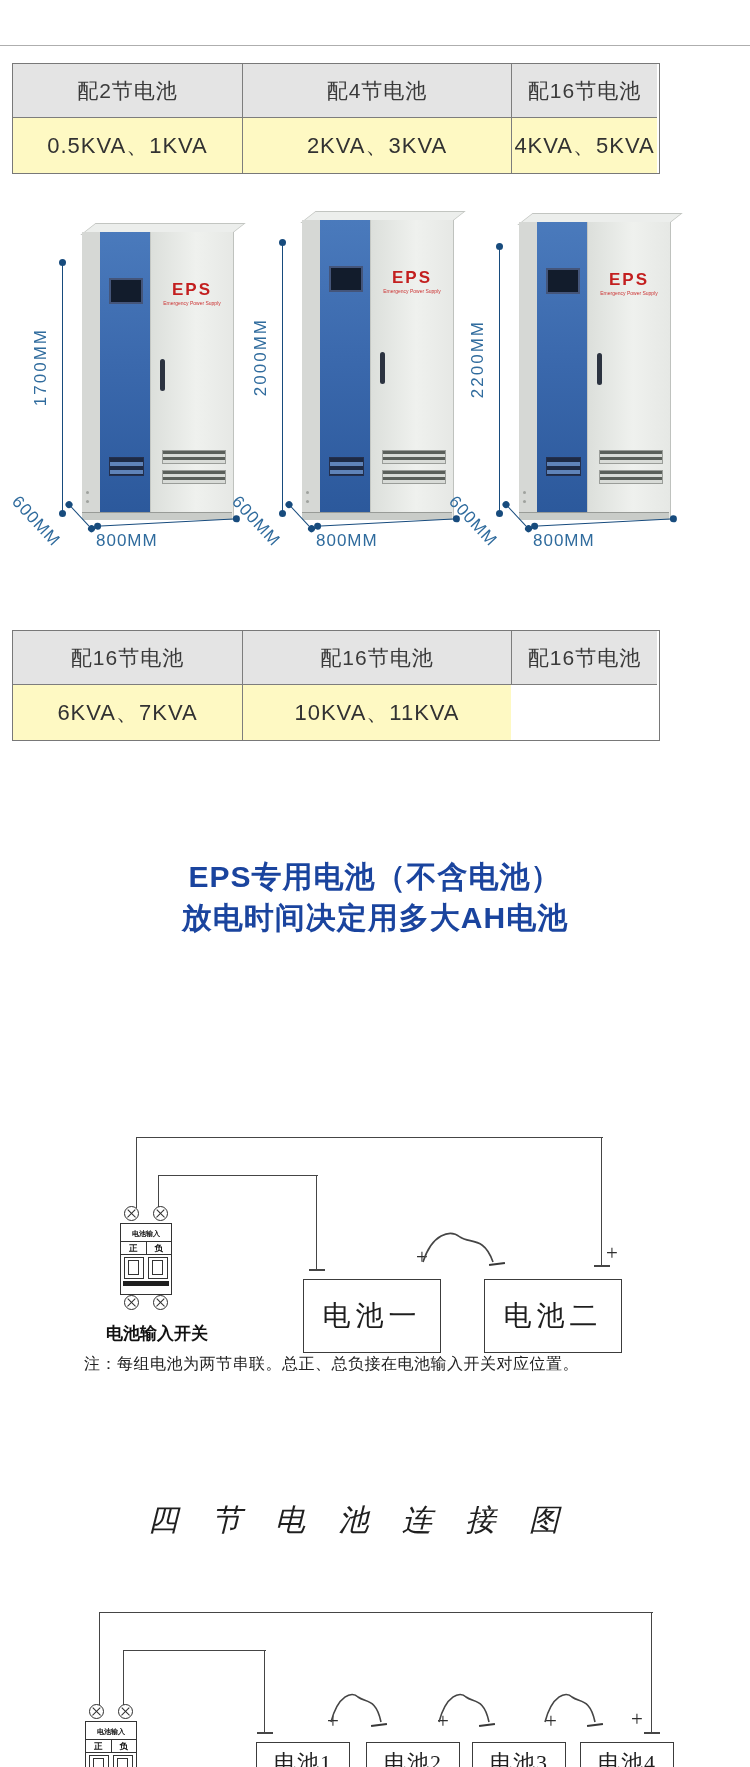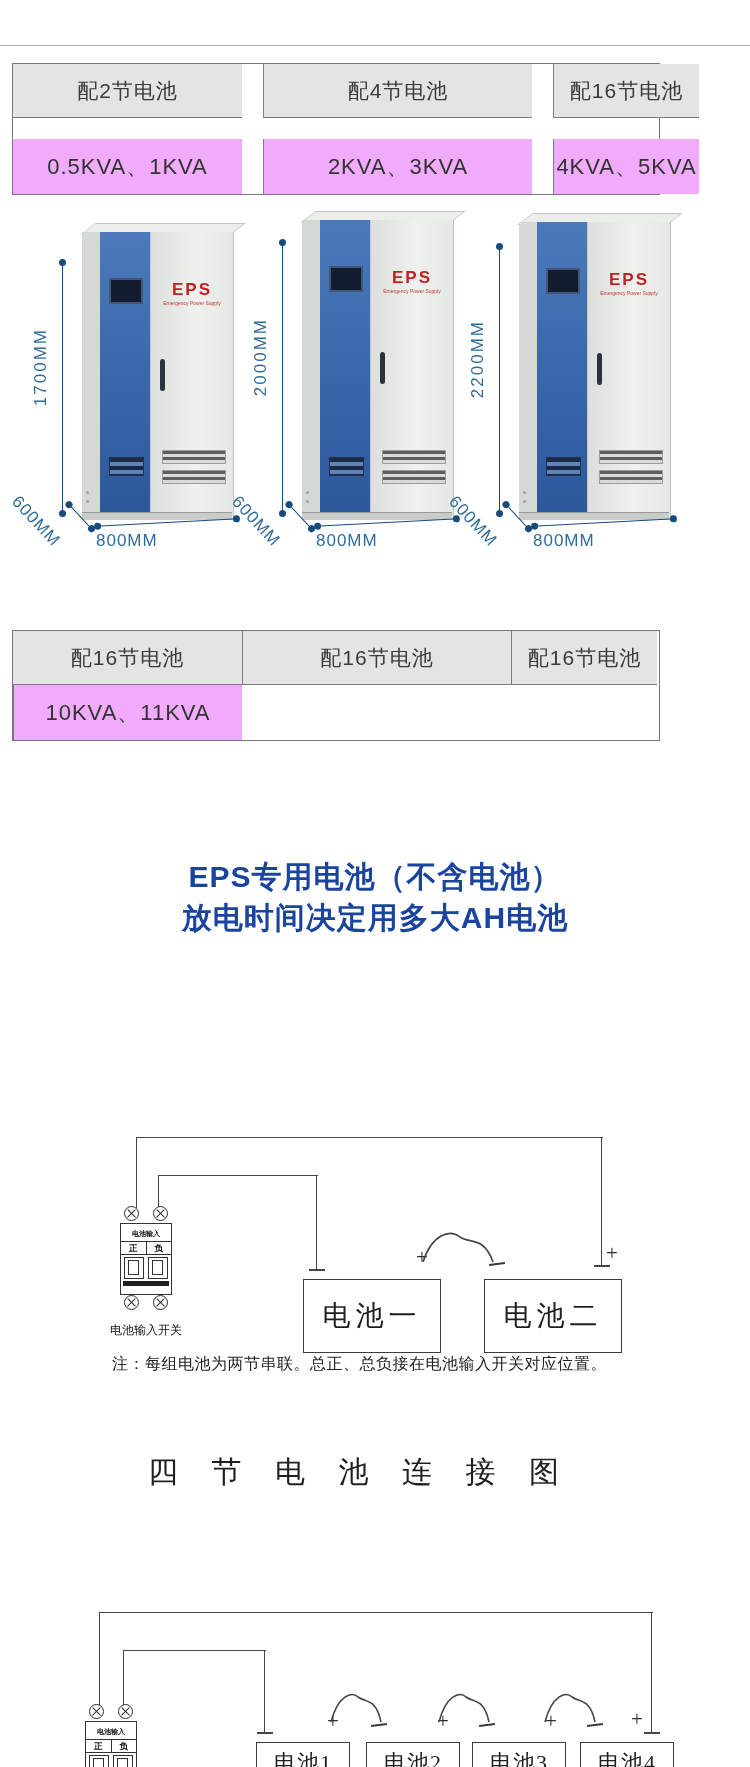--- a/index.html
+++ b/index.html
@@ -5,23 +5,23 @@
   html,body{margin:0;padding:0;background:#fff;}
   .page{position:relative;width:750px;height:1767px;background:#ffffff;overflow:hidden;
         font-family:"Liberation Sans",sans-serif;}
 
   
   .top-divider{position:absolute;left:0;top:45px;width:750px;height:0;border-top:1.5px solid #aeaeae;}
 
   
   .spec-table{position:absolute;left:12px;width:646px;border:1.5px solid #787878;
               display:grid;grid-template-columns:229px 269px 146px;grid-template-rows:54px 55px;}
-  .t1{top:63px;gap:21px;} .t2{top:630px;}
+  .t1{top:63px;} .t2{top:630px;}
   .st-cell{display:flex;align-items:center;justify-content:center;font-size:21px;color:#3a3a3a;
-           letter-spacing:1px;background:#f0abfc;}
+           letter-spacing:1px;background:#fef9c3;}
   .st-cell.head{background:#e4e4e4;border-bottom:1px solid #7d7d7d;}
   .st-cell.c1,.st-cell.c2{border-left:1px solid #7d7d7d;}
   .st-cell.val{font-size:22px;color:#323232;}
 
   
   .cab-group{position:absolute;top:200px;width:225px;height:360px;}
   .dim-v{position:absolute;left:44px;width:0;border-left:1.6px solid #174b7d;}
   .dim-v::before,.dim-v::after{content:"";position:absolute;left:-4.3px;width:7px;height:7px;border-radius:50%;background:#174b7d;}
   .dim-v::before{top:-3px;} .dim-v::after{bottom:-3px;}
   .dim-vlabel{position:absolute;left:13px;writing-mode:vertical-rl;transform:rotate(180deg);
@@ -54,51 +54,51 @@
   .cab-basel{position:absolute;left:0;bottom:0;width:100%;height:7px;background:#c9ccc8;border-top:1px solid #989b97;}
 
   
   .heading{position:absolute;left:35px;top:856px;width:680px;text-align:center;color:#1a449e;
            font-weight:bold;font-size:30px;line-height:41px;letter-spacing:1px;}
 
   
   .sec-title{position:absolute;text-align:center;font-family:"Liberation Serif",serif;color:#1f1f1f;
              font-size:30px;letter-spacing:13px;white-space:nowrap;}
   .s1{left:0;top:1002px;width:750px;}
-  .s2{left:0;top:1452px;width:720px;}
+  .s2{left:0;top:1500px;width:720px;font-style:italic;}
 
   
   .w{position:absolute;border:0 solid #454545;}
   .cap{position:absolute;width:16px;height:2px;background:#454545;}
   .plus{position:absolute;font-family:"Liberation Serif",serif;font-size:21px;color:#2e2e2e;line-height:18px;}
   .minus{position:absolute;width:16px;height:2px;background:#383838;transform:rotate(-7deg);}
   .arc{position:absolute;}
   .arc path{fill:none;stroke:#454545;stroke-width:1.6;}
   .bat{position:absolute;border:1.5px solid #3c3c3c;background:#fff;display:flex;align-items:center;justify-content:center;
        font-family:"Liberation Serif",serif;color:#1e1e1e;}
   .bat.b2x{width:136px;height:72px;top:1279px;font-size:28px;letter-spacing:5px;}
   .bat.b4x{width:94px;height:60px;top:1742px;font-size:22px;letter-spacing:1px;align-items:flex-start;padding-top:5px;box-sizing:border-box;}
-  .note{position:absolute;left:84px;top:1354px;font-family:"Liberation Serif",serif;font-size:16px;color:#222;letter-spacing:0.5px;margin-left:28px;}
+  .note{position:absolute;left:84px;top:1354px;font-family:"Liberation Serif",serif;font-size:16px;color:#222;letter-spacing:0.5px;}
 
   
   .breaker{position:absolute;width:52px;}
   .bk-terms{display:flex;justify-content:space-between;padding:0 4px;}
   .bk-term{width:13px;height:13px;border:1.4px solid #2e2e2e;border-radius:50%;position:relative;background:#fff;}
   .bk-term::before,.bk-term::after{content:"";position:absolute;left:1px;top:5.5px;width:11px;height:1.4px;background:#2e2e2e;}
   .bk-term::before{transform:rotate(45deg);} .bk-term::after{transform:rotate(-45deg);}
   .bk-body{border:1.4px solid #333;margin-top:2px;background:#fff;padding-top:5px;}
   .bk-label{text-align:center;font-size:7px;font-weight:bold;color:#111;letter-spacing:0;}
   .bk-pn{display:flex;border-top:1px solid #333;border-bottom:1px solid #333;margin-top:2px;}
   .bk-pn span{flex:1;text-align:center;font-size:8.5px;font-weight:bold;color:#111;line-height:12px;}
   .bk-pn span + span{border-left:1px solid #333;}
   .bk-toggles{display:flex;justify-content:space-between;padding:2px 3px 0 3px;}
   .bk-tog{width:18px;height:20px;border:1.2px solid #333;position:relative;background:#fff;}
   .bk-tog::before{content:"";position:absolute;left:3px;top:2px;width:9px;height:13px;border:1.2px solid #333;}
   .bk-bar{height:5px;background:#1f1f1f;margin:2px 2px 8px 2px;}
-  .bk-caption{position:absolute;left:-36px;top:116px;width:124px;text-align:center;font-size:12px;font-weight:normal;color:#111;}
+  .bk-caption{position:absolute;left:-36px;top:116px;width:124px;text-align:right;font-size:17px;font-weight:bold;color:#111;}
 </style>
 </head>
 <body>
 
 <div class="page">
 
   <div class="top-divider"></div>
 
   <div class="spec-table t1">
     <div class="st-cell head c0">配2节电池</div>
@@ -181,20 +181,21 @@
     <div class="dim-d-line"></div>
     <div class="dim-d-label">600MM</div>
     <div class="dim-w-line"></div>
     <div class="dim-w-label">800MM</div>
   </div>
 
   <div class="spec-table t2">
     <div class="st-cell head c0">配16节电池</div>
     <div class="st-cell head c1">配16节电池</div>
     <div class="st-cell head c2">配16节电池</div>
+    <div class="st-cell val c0">6KVA、7KVA</div>
     <div class="st-cell val c2">10KVA、11KVA</div>
   </div>
 
   <div class="heading">
     <div>EPS专用电池（不含电池）</div>
     <div>放电时间决定用多大AH电池</div>
   </div>
 
 
   <div class="w" style="left:136px;top:1137px;width:466px;height:70px;border-left-width:1.5px;border-top-width:1.5px;"></div>

